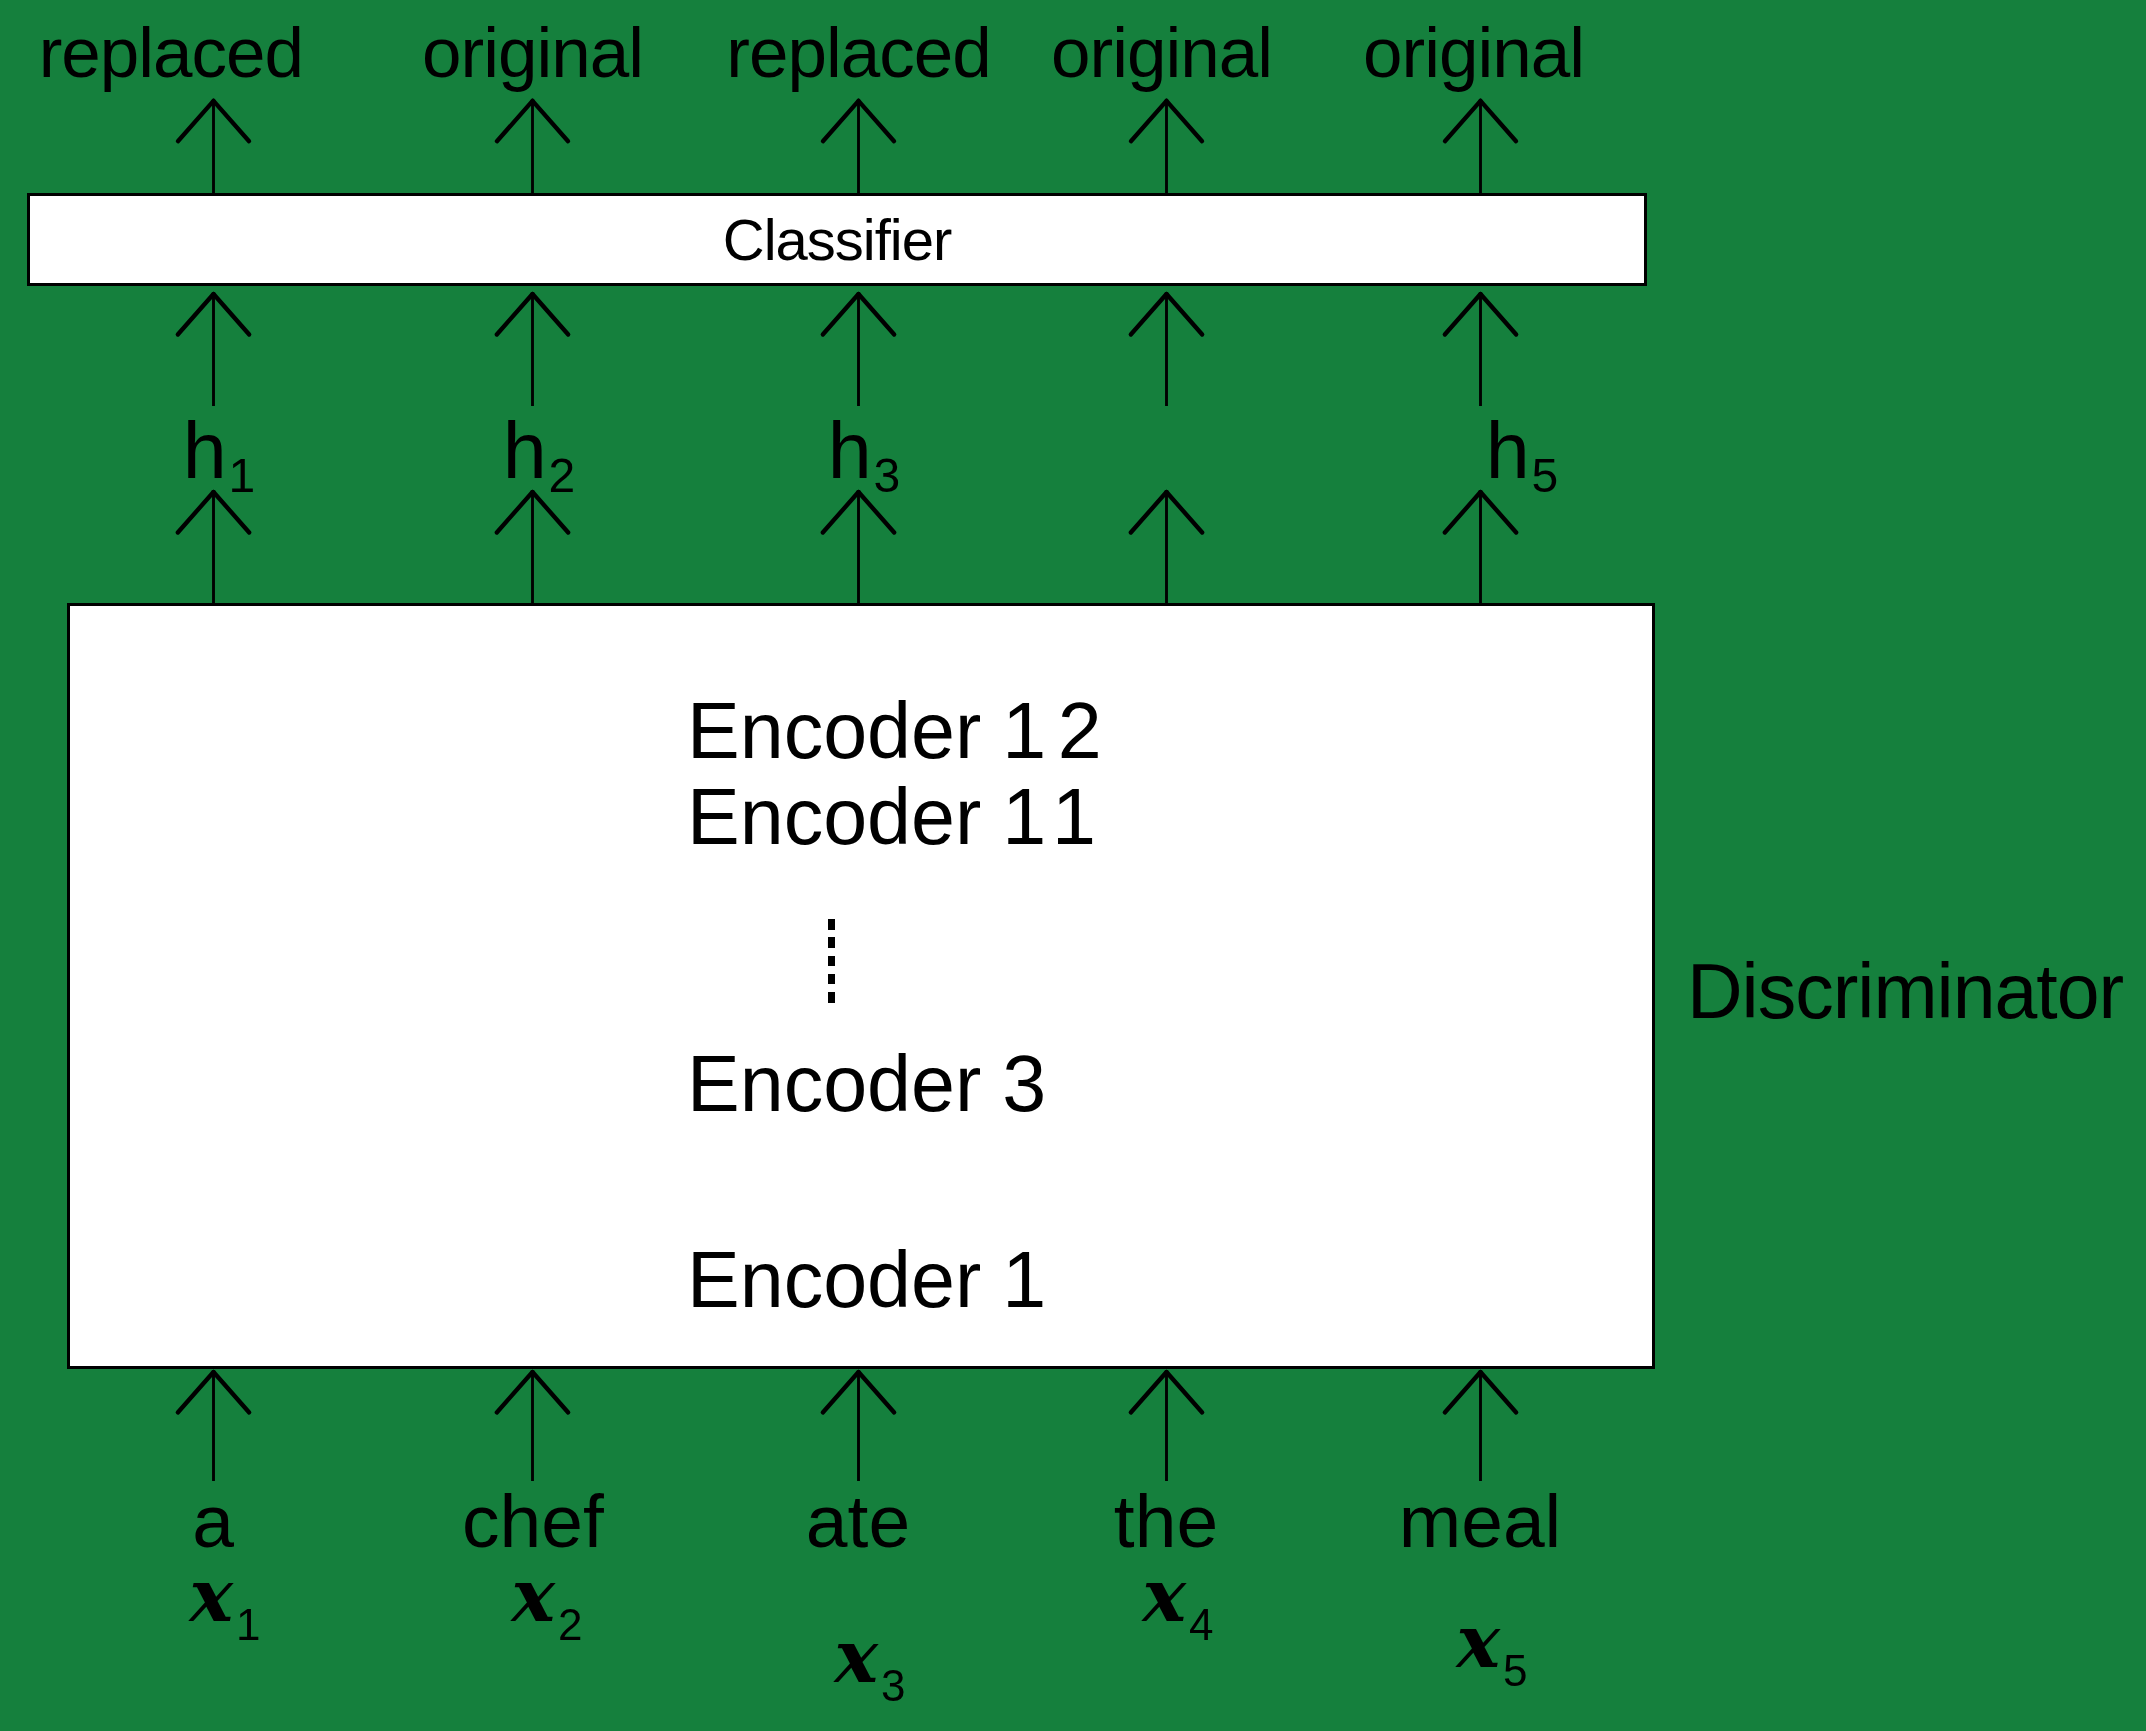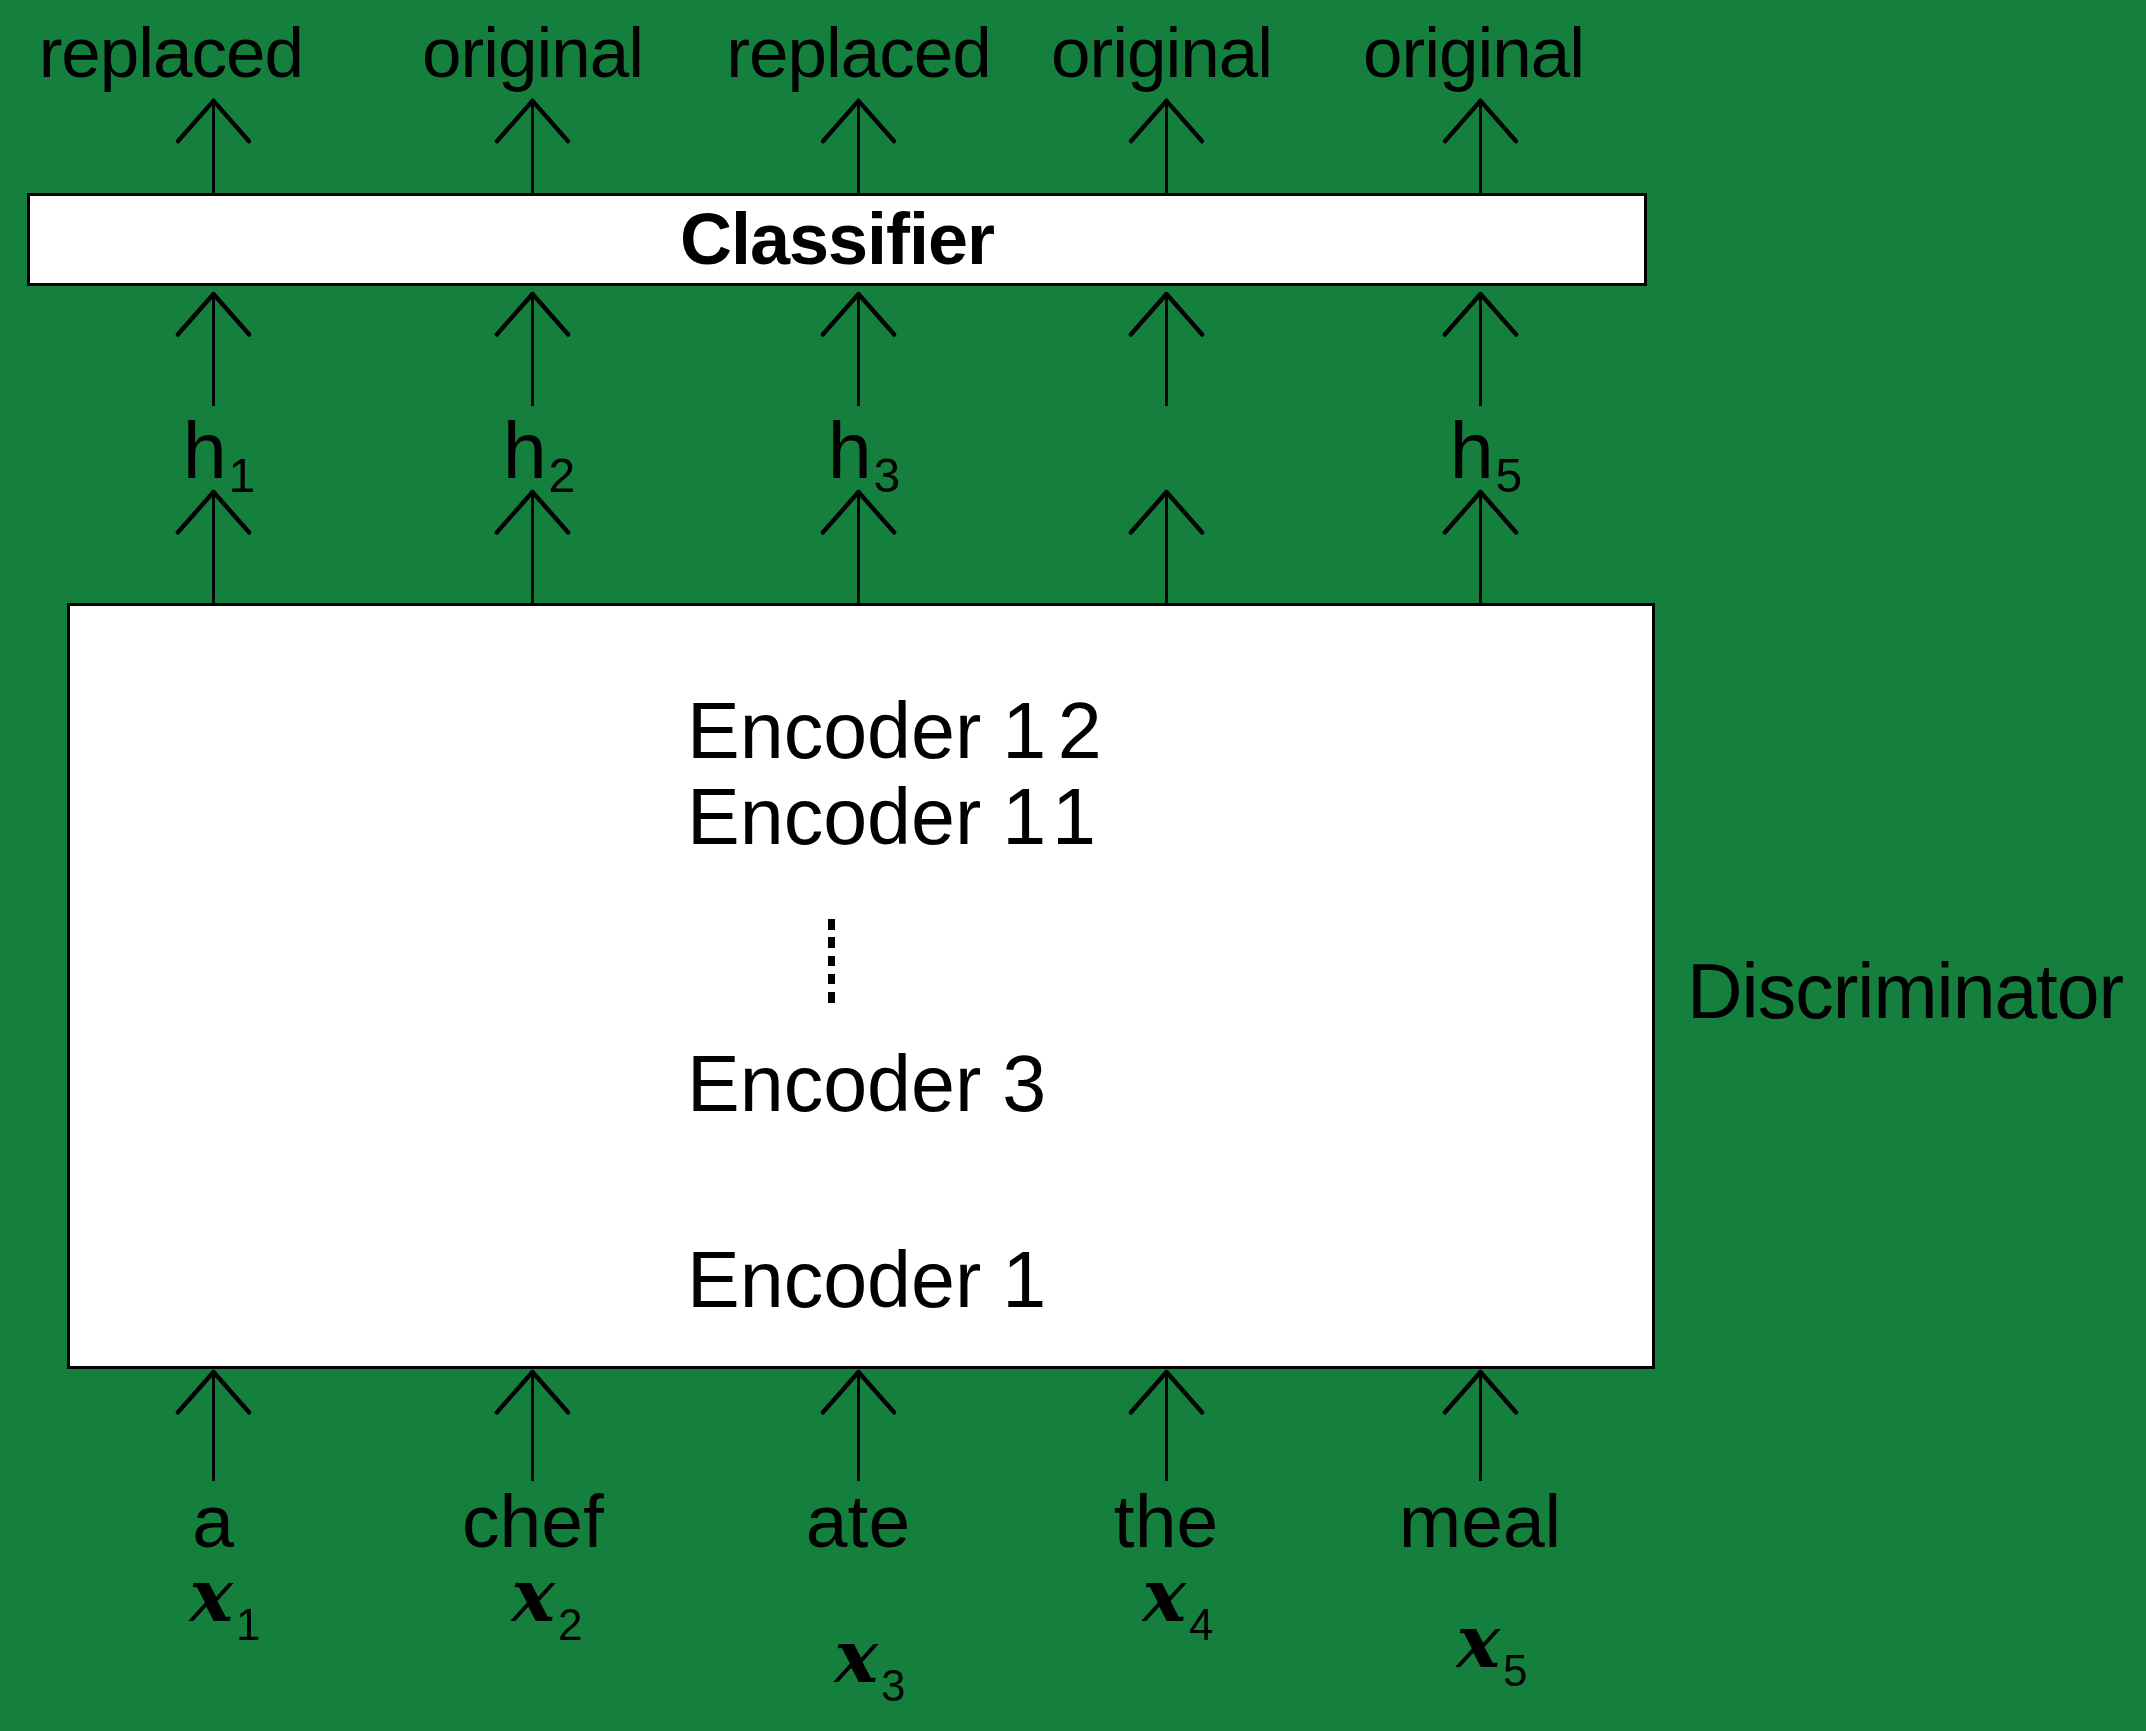--- a/index.html
+++ b/index.html
@@ -16,21 +16,21 @@
     position:absolute;
     border:3.9px solid #000;
     background:#fff;
     box-sizing:border-box;
   }
   .classifier-box{
     left:27px;top:193px;width:1620px;height:93px;
     display:flex;align-items:center;justify-content:center;
   }
   .classifier-label{
-    font-size:72px;line-height:81px;letter-spacing:-1px;font-weight:bold;
+    font-size:58px;line-height:81px;letter-spacing:-1px;
   }
   .discriminator-box{
     left:67px;top:603px;width:1588px;height:766px;
   }
   
   .pred-label{
     position:absolute;top:13.5px;width:309px;
     font-size:71px;line-height:77px;text-align:center;letter-spacing:-1px;
   }
   .h-tok{
@@ -139,21 +139,21 @@
   <svg class="arr" style="left:1126px;top:290px" width="81" height="116" viewBox="0 0 84 120">
       <use href="#ag"></use>
     </svg>
   <svg class="arr" style="left:1440px;top:290px" width="81" height="116" viewBox="0 0 84 120">
       <use href="#ag"></use>
     </svg>
 
   <div class="h-tok" style="left:113px"><span>h</span><span class="sub">1</span></div>
   <div class="h-tok" style="left:433px"><span>h</span><span class="sub">2</span></div>
   <div class="h-tok" style="left:758px"><span>h</span><span class="sub">3</span></div>
-  <div class="h-tok" style="left:1380px"><span>h</span><span class="sub">5</span></div>
+  <div class="h-tok" style="left:1416px"><span>h</span><span class="sub">5</span></div>
 
   <svg class="arr" style="left:173px;top:488px" width="81" height="116" viewBox="0 0 84 120">
       <use href="#ag"></use>
     </svg>
   <svg class="arr" style="left:492px;top:488px" width="81" height="116" viewBox="0 0 84 120">
       <use href="#ag"></use>
     </svg>
   <svg class="arr" style="left:818px;top:488px" width="81" height="116" viewBox="0 0 84 120">
       <use href="#ag"></use>
     </svg>

